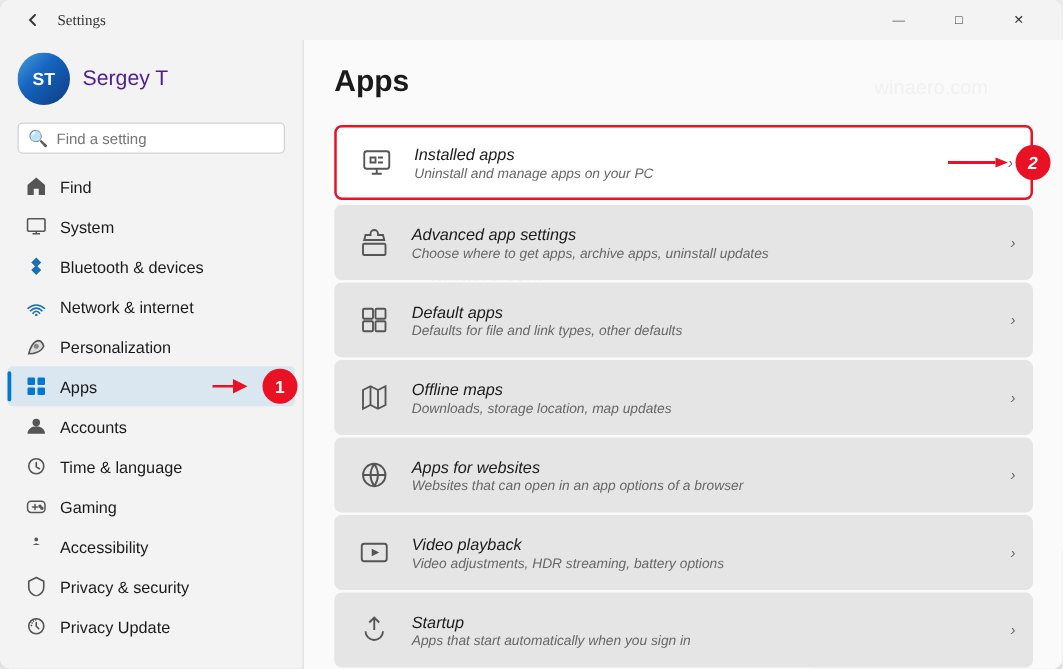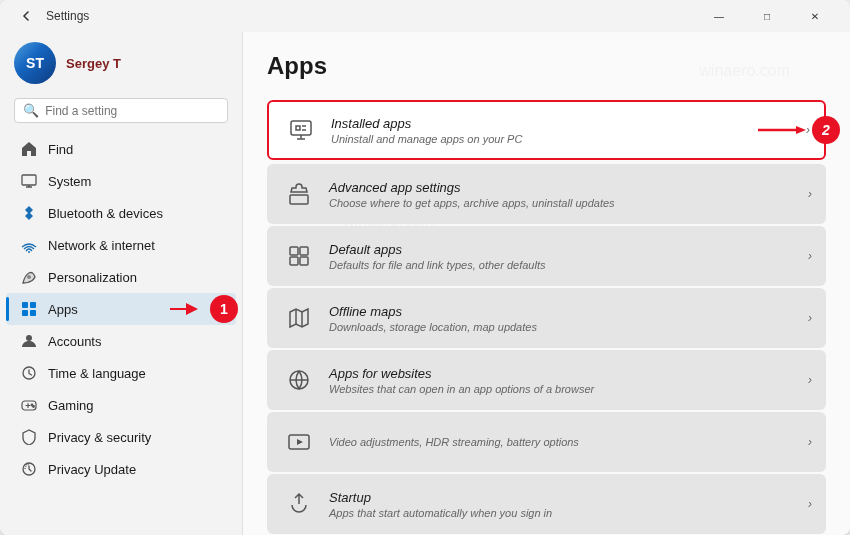--- a/index.html
+++ b/index.html
@@ -24,20 +24,21 @@
       box-shadow: 0 2px 10px rgba(0,0,0,0.2);
     }
 
     .titlebar {
       height: 32px;
       background: #f3f3f3;
       display: flex;
       align-items: center;
       padding: 0 12px;
       flex-shrink: 0;
+      font-family: Liberation Serif, serif;
     }
 
     .titlebar-back {
       width: 28px;
       height: 28px;
       display: flex;
       align-items: center;
       justify-content: center;
       border-radius: 4px;
       cursor: pointer;
@@ -113,23 +114,23 @@
       background: linear-gradient(135deg, #4a9edd 0%, #1565c0 40%, #0d3b80 100%);
       display: flex;
       align-items: center;
       justify-content: center;
       font-size: 14px;
       color: white;
       font-weight: bold;
     }
 
     .user-name {
-      font-size: 13px;
-      font-weight: 700;
-      color: #7f1d1d;
+      font-size: 17px;
+      font-weight: 400;
+      color: #4c1d95;
     }
 
     .search-box {
       margin: 0 14px 10px;
       display: flex;
       align-items: center;
       background: white;
       border: 1px solid #d1d1d1;
       border-radius: 4px;
       padding: 4px 8px;
@@ -423,20 +424,29 @@
           <svg width="16" height="16" viewBox="0 0 16 16" fill="none" stroke="#555" stroke-width="1.2">
               <rect x="1" y="4" width="14" height="9" rx="3"></rect>
               <path d="M5 8.5h4M7 6.5v4" stroke-linecap="round"></path>
               <circle cx="11" cy="8" r="0.8" fill="#555"></circle>
               <circle cx="12.5" cy="9.5" r="0.8" fill="#555"></circle>
             </svg>
         </div>
         <span>Gaming</span>
       </div>
 
+      <div class="nav-item">
+        <div class="nav-icon">
+          <svg width="16" height="16" viewBox="0 0 16 16" fill="#555">
+              <circle cx="8" cy="2.5" r="1.5"></circle>
+              <path d="M8 5v6M5 7l3-1.5 3 1.5M6 11l-1.5 3M10 11l1.5 3"></path>
+            </svg>
+        </div>
+        <span>Accessibility</span>
+      </div>
 
       <div class="nav-item">
         <div class="nav-icon">
           <svg width="16" height="16" viewBox="0 0 16 16" fill="none" stroke="#555" stroke-width="1.3">
               <path d="M8 1L2 4v5c0 3.5 2.7 5.7 6 7 3.3-1.3 6-3.5 6-7V4z"></path>
             </svg>
         </div>
         <span>Privacy &amp; security</span>
       </div>
 
@@ -550,20 +560,21 @@
         </div>
 
         <div class="settings-item">
           <div class="item-icon">
             <svg width="24" height="24" viewBox="0 0 24 24" fill="none" stroke="#555" stroke-width="1.5">
               <rect x="2" y="5" width="20" height="14" rx="2"></rect>
               <polygon points="10,9 16,12 10,15" fill="#555" stroke="none"></polygon>
             </svg>
           </div>
           <div class="item-text">
+            <div class="item-title">Video playback</div>
             <div class="item-desc">Video adjustments, HDR streaming, battery options</div>
           </div>
           <div class="item-chevron">›</div>
         </div>
 
         <div class="settings-item">
           <div class="item-icon">
             <svg width="24" height="24" viewBox="0 0 24 24" fill="none" stroke="#555" stroke-width="1.5">
               <path d="M12 2v10M8 6l4-4 4 4"></path>
               <path d="M5 13a7 7 0 1014 0"></path>

